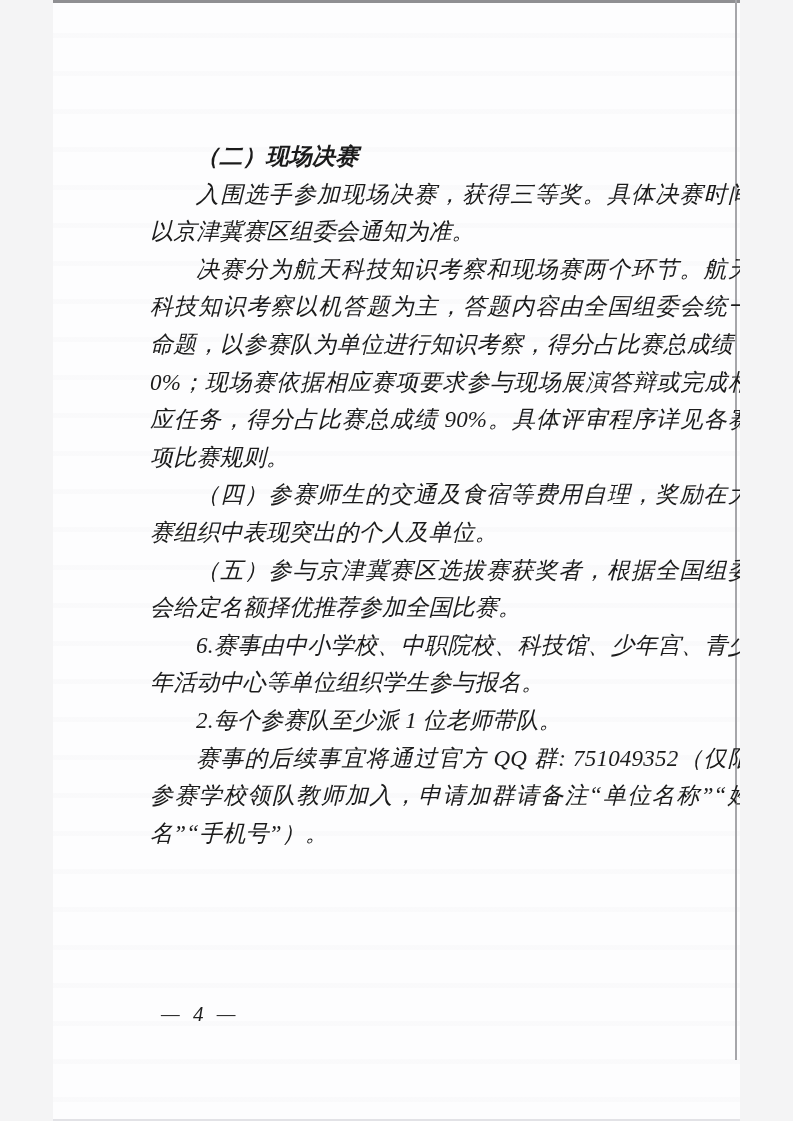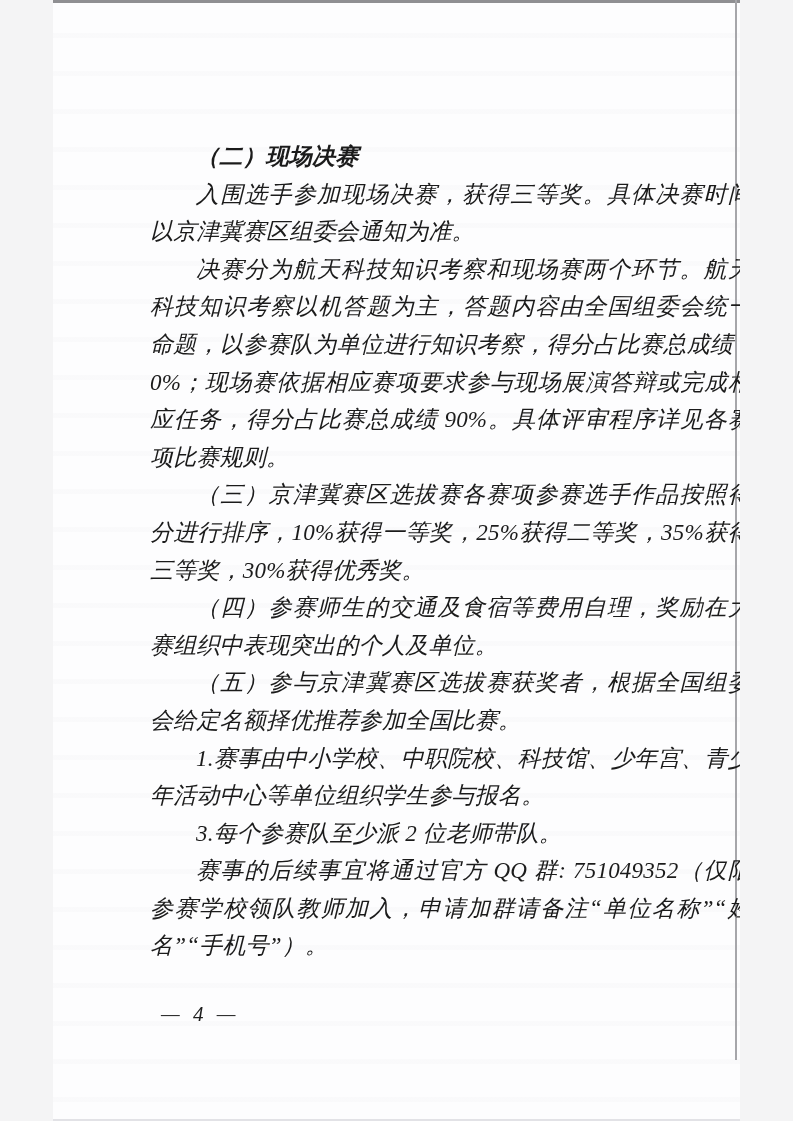--- a/index.html
+++ b/index.html
@@ -78,22 +78,21 @@
 
 <div class="scan-page">
   <div class="scan-edge-top"></div>
   <div class="scan-edge-right"></div>
   <div class="scan-edge-bottom"></div>
 
   <div class="doc-body" id="doc-body">
       <p class="heading">（二）现场决赛</p>
       <p class="body">入围选手参加现场决赛，获得三等奖。具体决赛时间以京津冀赛区组委会通知为准。</p>
       <p class="body">决赛分为航天科技知识考察和现场赛两个环节。航天科技知识考察以机答题为主，答题内容由全国组委会统一命题，以参赛队为单位进行知识考察，得分占比赛总成绩 10%；现场赛依据相应赛项要求参与现场展演答辩或完成相应任务，得分占比赛总成绩 90%。具体评审程序详见各赛项比赛规则。</p>
-      <p class="body">（三）京津冀赛区选拔赛各赛项参赛选手作品按照得分进行排序，10%获得一等奖，25%获得二等奖，35%获得三等奖，30%获得优秀奖。</p>
       <p class="body">（四）参赛师生的交通及食宿等费用自理，奖励在大赛组织中表现突出的个人及单位。</p>
       <p class="body">（五）参与京津冀赛区选拔赛获奖者，根据全国组委会给定名额择优推荐参加全国比赛。</p>
-      <p class="body">1.赛事由中小学校、中职院校、科技馆、少年宫、青少年活动中心等单位组织学生参与报名。</p>
-      <p class="body">3.每个参赛队至少派 2 位老师带队。</p>
+      <p class="body">6.赛事由中小学校、中职院校、科技馆、少年宫、青少年活动中心等单位组织学生参与报名。</p>
+      <p class="body">2.每个参赛队至少派 1 位老师带队。</p>
       <p class="body">赛事的后续事宜将通过官方 QQ 群: 751049352（仅限参赛学校领队教师加入，申请加群请备注“单位名称”“姓名”“手机号”）。</p>
     </div>
 
   <div class="page-number">— 4 —</div>
 </div>
 
 </body></html>

